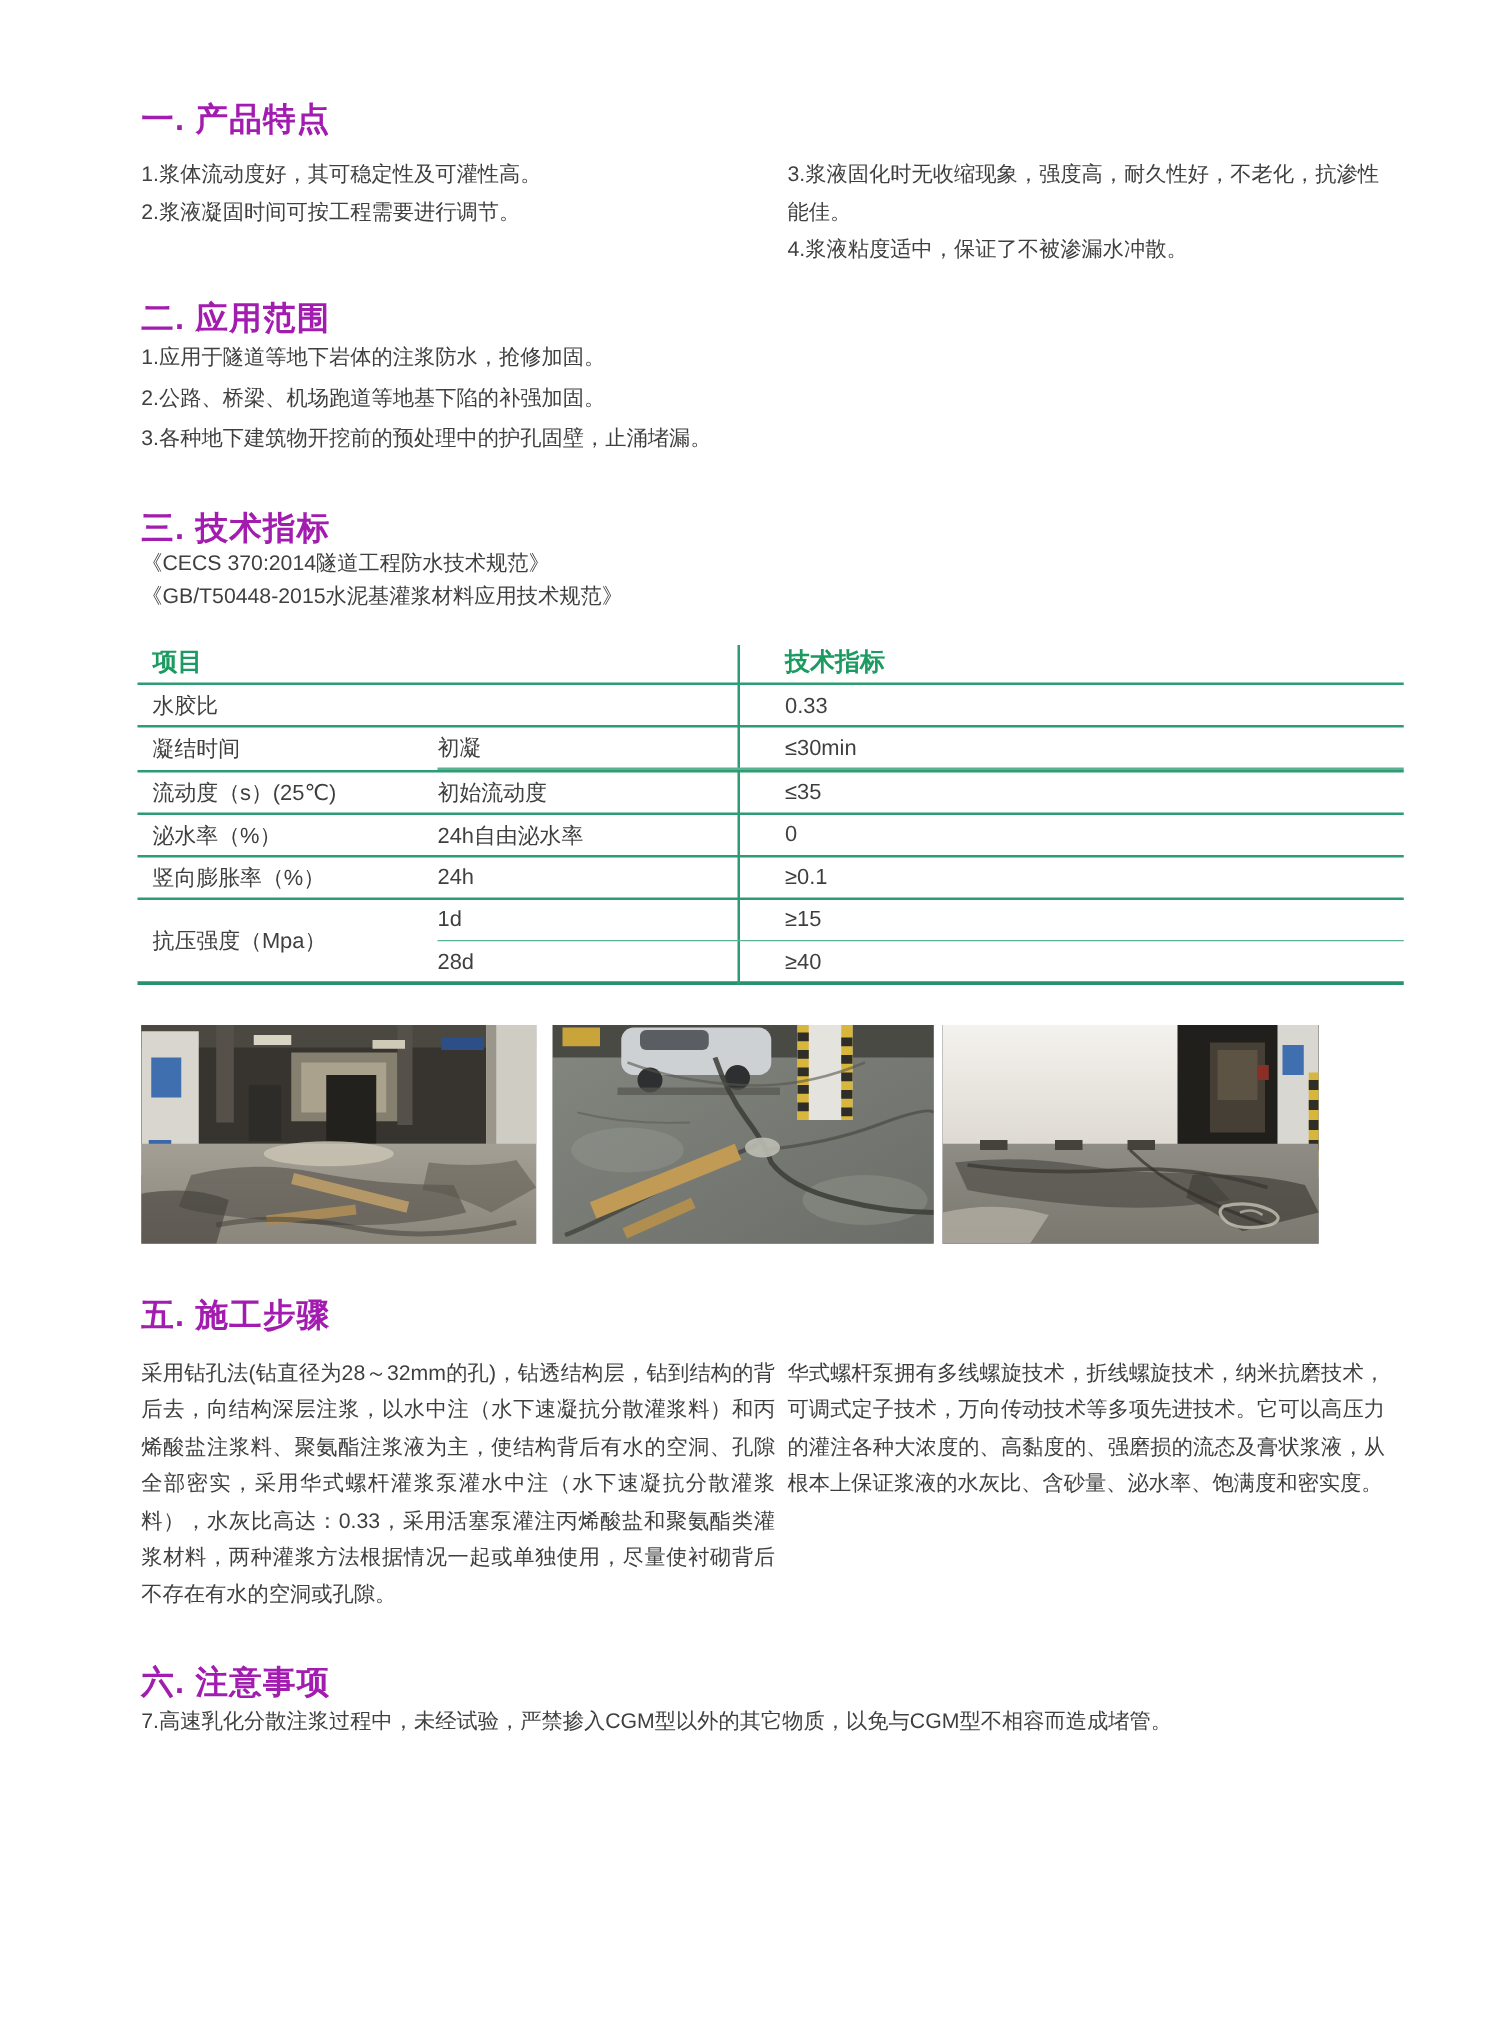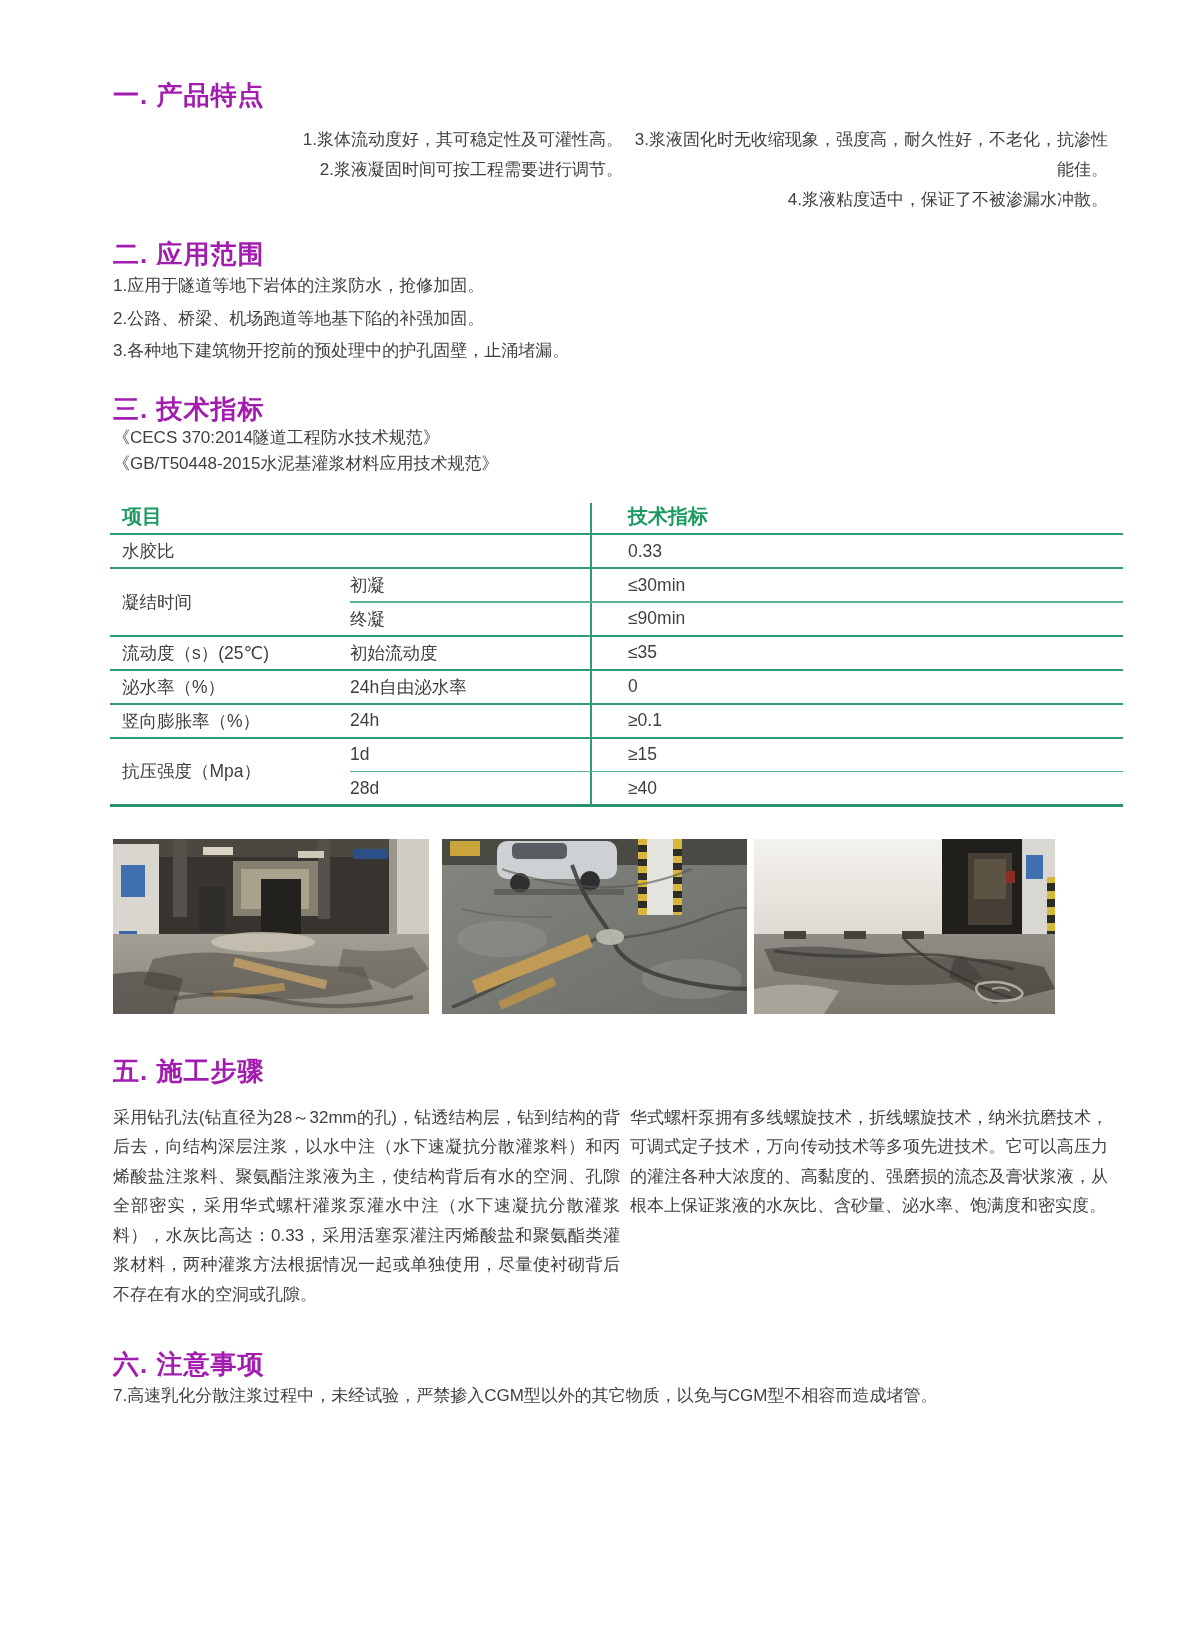--- a/index.html
+++ b/index.html
@@ -11,32 +11,32 @@
   }
   .page { position:relative; width:1200px; height:1629px; padding:80px 92px 0 113px; }
 
   .sec-heading {
     color:#a21caf; font-size:26px; font-weight:bold; letter-spacing:1px;
     line-height:1.2;
   }
   .body-text { font-size:17px; color:#3f3f3f; }
 
   
-  .features-row { display:flex; margin-top:14px;text-align:right; }
+  .features-row { display:flex; margin-top:14px; }
   .features-left { width:510px; }
   .features-right { width:478px; margin-left:7px; }
   .feat-item { line-height:30px; }
 
   
   .sec-applications { margin-top:24px; }
   .app-item { line-height:32.5px; }
   .sec-applications .app-item:first-of-type { margin-top:8px; }
 
   
-  .sec-specs { margin-top:26px; }
+  .sec-specs { margin-top:39px; }
   .ref-line { font-size:17px; line-height:26px; }
   .sec-specs .ref-line:first-of-type { margin-top:8px; letter-spacing:2px; }
 
   .spec-table { position:relative; margin-top:22px; margin-left:-3px; width:1013px; }
   .vline { position:absolute; left:480px; top:4px; bottom:0; width:2px; background:#2d9c74; }
   .trow { display:flex; align-items:center; }
   .trow .c1 { width:240px; padding-left:12px; }
   .trow .c2 { width:228px; }
   .trow .c3 { flex:1; padding-left:50px; }
   .thead { height:34px; }
@@ -119,25 +119,20 @@
       <div class="divider"></div>
 
       <div class="rowspan-cell">
         <div class="rowspan-label body-text" style="font-size:17.5px">凝结时间</div>
         <div class="trow">
           <div class="c1"></div>
           <div class="c2">初凝</div>
           <div class="c3">≤30min</div>
         </div>
         <div class="divider partial"></div>
-        <div class="trow">
-          <div class="c1"></div>
-          <div class="c2">终凝</div>
-          <div class="c3">≤90min</div>
-        </div>
       </div>
       <div class="divider"></div>
 
       <div class="trow">
         <div class="c1">流动度（s）(25℃)</div>
         <div class="c2">初始流动度</div>
         <div class="c3">≤35</div>
       </div>
       <div class="divider"></div>
 

